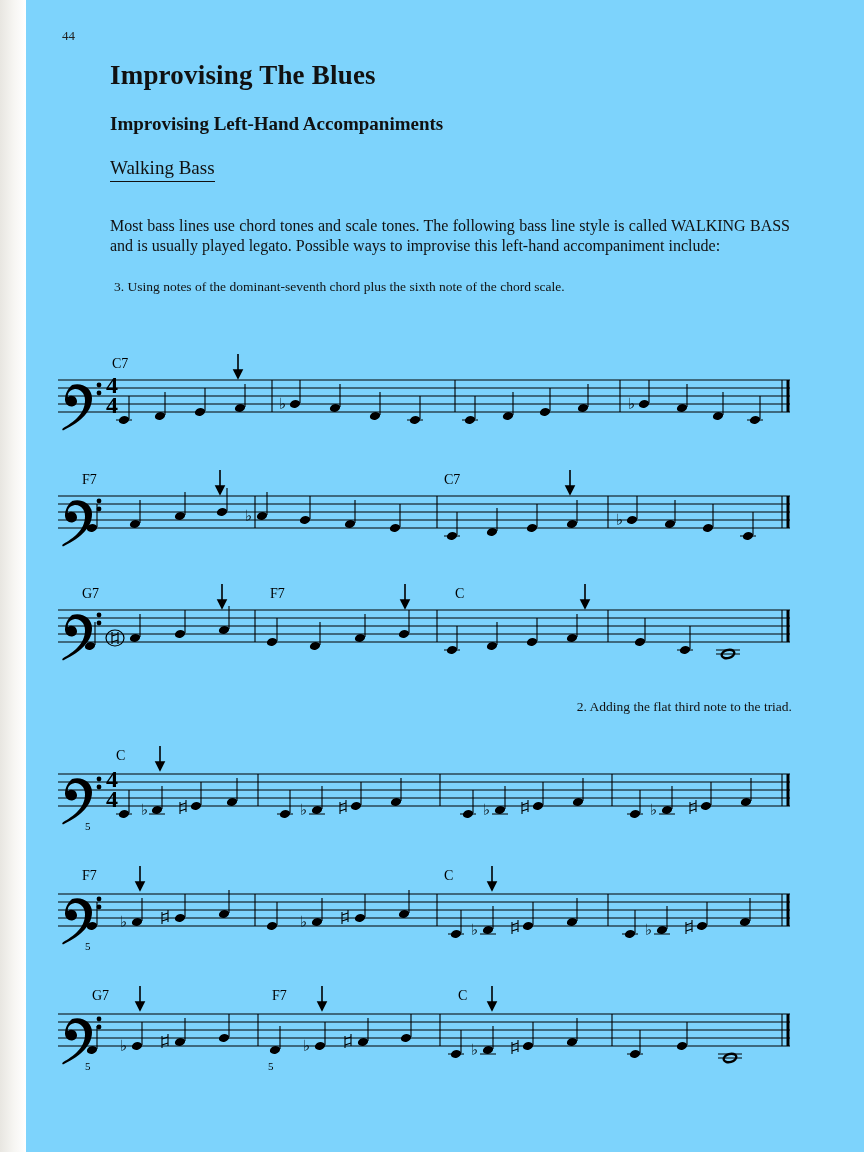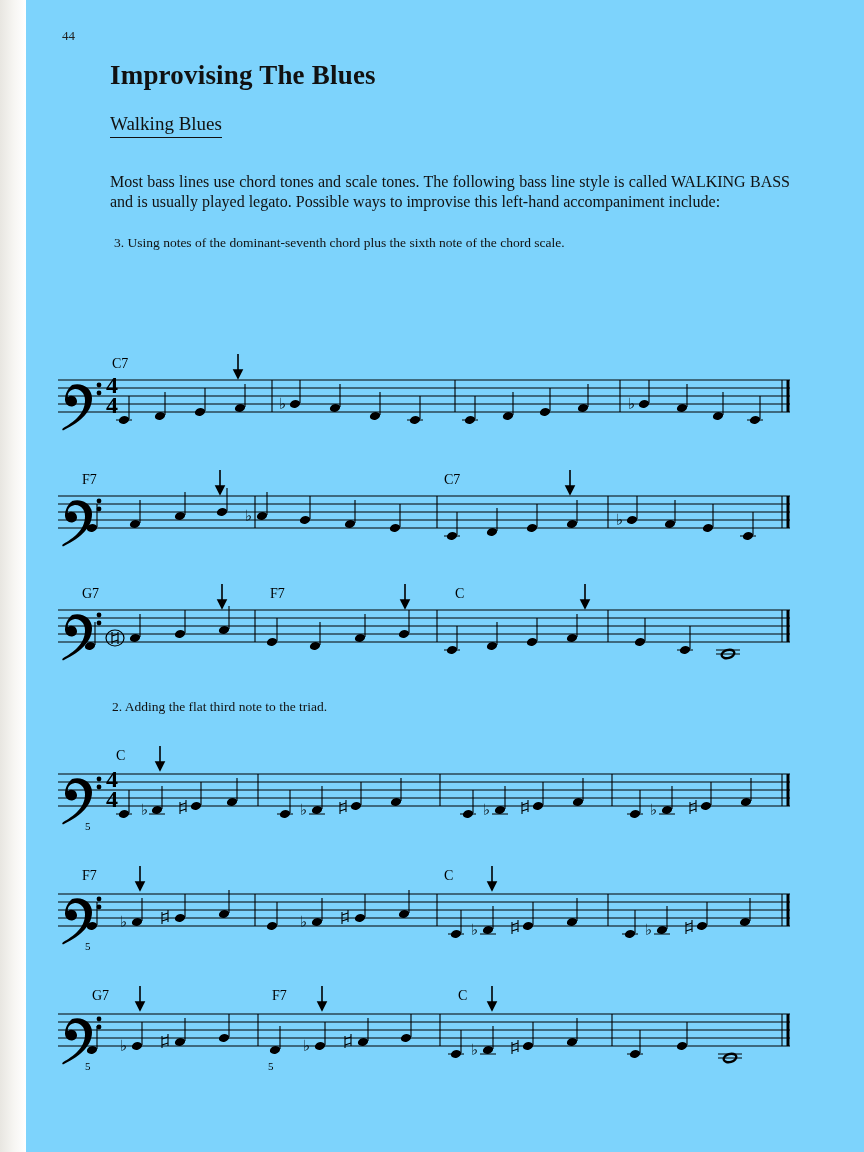--- a/index.html
+++ b/index.html
@@ -90,21 +90,22 @@
 </style>
 </head>
 <body>
 
 <div class="page">
 
   <div class="page-number">44</div>
 
   <div class="content">
     <h1 class="title">Improvising The Blues</h1>
-    <div><h3 class="section">Walking Blues</h3></div>
+    <h2 class="subtitle">Improvising Left-Hand Accompaniments</h2>
+    <div><h3 class="section">Walking Bass</h3></div>
     <p class="body-text">Most bass lines use chord tones and scale tones. The following bass line style is called WALKING BASS and is usually played legato. Possible ways to improvise this left-hand accompaniment include:</p>
     <p class="numbered">3. Using notes of the dominant-seventh chord plus the sixth note of the chord scale.</p>
   </div>
 
   <div class="staff-block" style="top:352px;">
     <svg class="staff-svg" width="864" height="80" viewBox="0 0 864 80" xmlns="http://www.w3.org/2000/svg">
       <g stroke="#000" stroke-width="1">
         <line x1="58" y1="28" x2="790" y2="28"></line>
         <line x1="58" y1="36" x2="790" y2="36"></line>
         <line x1="58" y1="44" x2="790" y2="44"></line>
@@ -358,21 +359,21 @@
         <line x1="690" y1="67" x2="690" y2="44" stroke="#000" stroke-width="1.1"></line>
         <g>
           <ellipse cx="728" cy="72" rx="6.5" ry="4" fill="none" stroke="#000" stroke-width="2.4" transform="rotate(-16 728 72)"></ellipse>
           <line x1="716" y1="68" x2="740" y2="68" stroke="#000" stroke-width="1"></line>
           <line x1="716" y1="72" x2="740" y2="72" stroke="#000" stroke-width="1"></line>
         </g>
       </g>
     </svg>
   </div>
 
-  <div style="position:absolute; left:112px; top:698px; width:680px;">
+  <div style="position:absolute; left:112px; top:698px; width:680px;text-align:right;">
     <p class="numbered2">2. Adding the flat third note to the triad.</p>
   </div>
 
   <div class="staff-block" style="top:742px;">
     <svg class="staff-svg" width="864" height="92" viewBox="0 0 864 92" xmlns="http://www.w3.org/2000/svg">
       <g stroke="#000" stroke-width="1">
         <line x1="58" y1="32" x2="790" y2="32"></line>
         <line x1="58" y1="40" x2="790" y2="40"></line>
         <line x1="58" y1="48" x2="790" y2="48"></line>
         <line x1="58" y1="56" x2="790" y2="56"></line>

